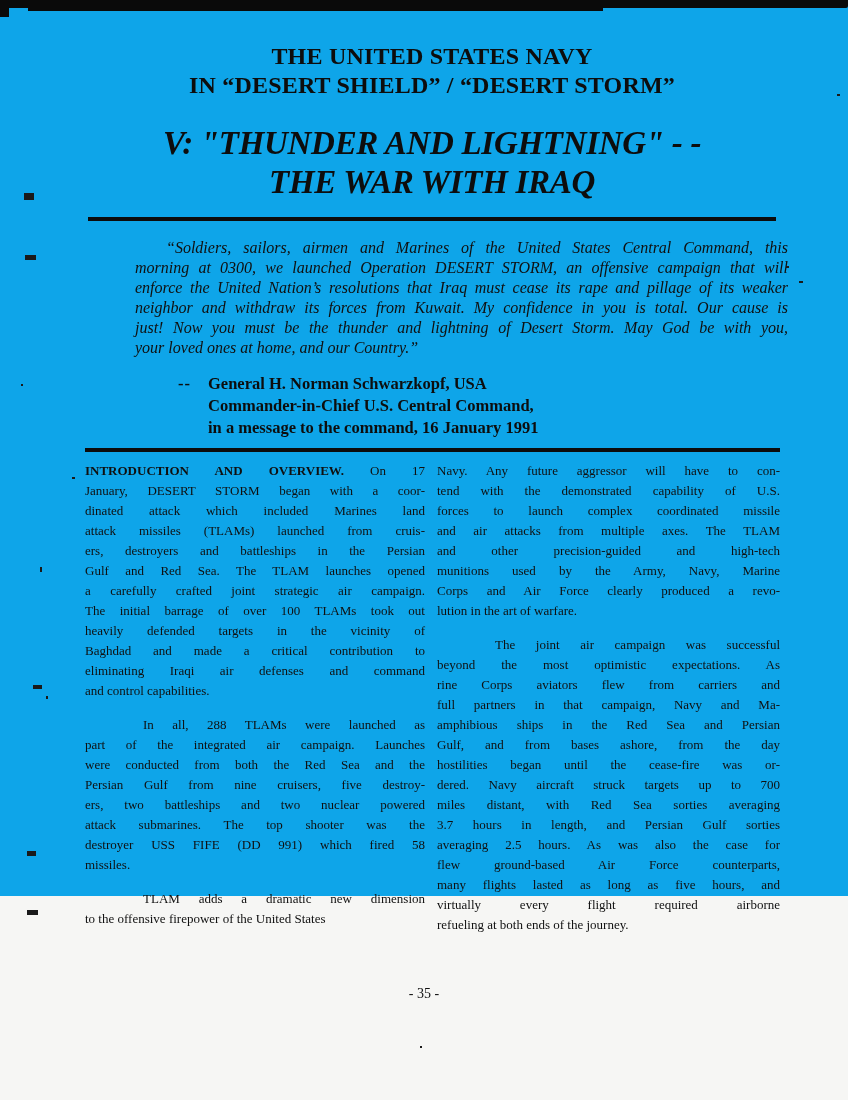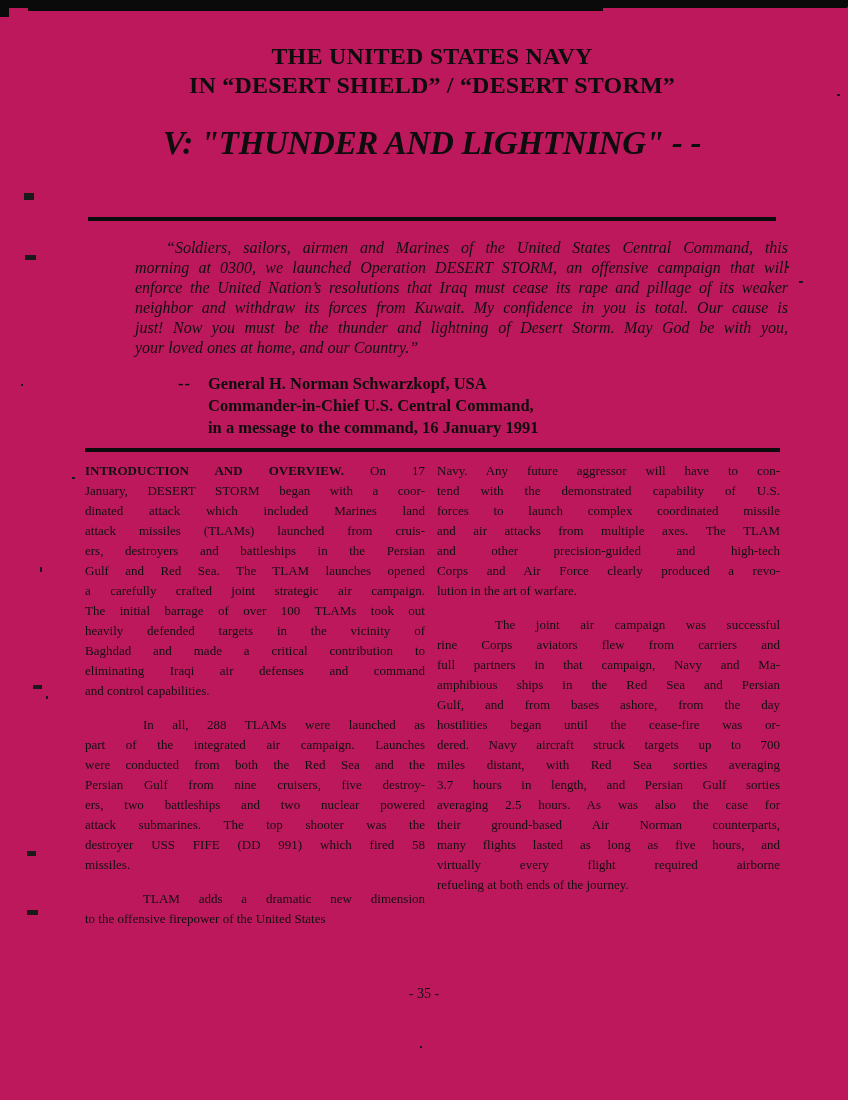--- a/index.html
+++ b/index.html
@@ -5,22 +5,22 @@
   html, body { margin: 0; padding: 0; }
   body {
     width: 848px; height: 1100px;
     background: #f6f6f4;
     font-family: "Liberation Serif", serif;
     color: #111;
     overflow: hidden;
   }
   .page {
     position: relative;
-    width: 848px; height: 1100px;
-    background: #be185d;
+    width: 848px; height: 896px;
+    background: #0ea5e9;
   }
   
   .topbar {
     position: absolute; left: 0; top: 0;
     width: 848px; height: 8px;
     background: #0a0a0a;
     border-radius: 0 0 2px 2px;
   }
   .topbar-sub {
     position: absolute; left: 28px; top: 8px;
@@ -105,20 +105,21 @@
   <div class="topbar-sub"></div>
   <div class="topbar-corner"></div>
 
   <div class="doc-title">
     <div>THE UNITED STATES NAVY</div>
     <div>IN “DESERT SHIELD” / “DESERT STORM”</div>
   </div>
 
   <div class="chapter-title">
     <div>V: "THUNDER AND LIGHTNING" - -</div>
+    <div>THE WAR WITH IRAQ</div>
   </div>
 
   <div class="rule rule1"></div>
 
   <div class="quote">
       <div class="para">
         <div class="tline first-indent">“Soldiers, sailors, airmen and Marines of the United States Central Command, this</div>
         <div class="tline">morning at 0300, we launched Operation DESERT STORM, an offensive campaign that will</div>
         <div class="tline">enforce the United Nation’s resolutions that Iraq must cease its rape and pillage of its weaker</div>
         <div class="tline">neighbor and withdraw its forces from Kuwait. My confidence in you is total. Our cause is</div>
@@ -169,35 +170,37 @@
           <div class="tline last">to the offensive firepower of the United States</div>
         </div>
       </div>
     <div class="col col-right">
         <div class="para">
           <div class="tline">Navy. Any future aggressor will have to con-</div>
           <div class="tline">tend with the demonstrated capability of U.S.</div>
           <div class="tline">forces to launch complex coordinated missile</div>
           <div class="tline">and air attacks from multiple axes. The TLAM</div>
           <div class="tline">and other precision-guided and high-tech</div>
+          <div class="tline">munitions used by the Army, Navy, Marine</div>
           <div class="tline">Corps and Air Force clearly produced a revo-</div>
           <div class="tline last">lution in the art of warfare.</div>
         </div>
         <div class="para">
           <div class="tline first-indent">The joint air campaign was successful</div>
+          <div class="tline">beyond the most optimistic expectations. As</div>
           <div class="tline">rine Corps aviators flew from carriers and</div>
           <div class="tline">full partners in that campaign, Navy and Ma-</div>
           <div class="tline">amphibious ships in the Red Sea and Persian</div>
           <div class="tline">Gulf, and from bases ashore, from the day</div>
           <div class="tline">hostilities began until the cease-fire was or-</div>
           <div class="tline">dered. Navy aircraft struck targets up to 700</div>
           <div class="tline">miles distant, with Red Sea sorties averaging</div>
           <div class="tline">3.7 hours in length, and Persian Gulf sorties</div>
           <div class="tline">averaging 2.5 hours. As was also the case for</div>
-          <div class="tline">their ground-based Air Norman counterparts,</div>
+          <div class="tline">flew ground-based Air Force counterparts,</div>
           <div class="tline">many flights lasted as long as five hours, and</div>
           <div class="tline">virtually every flight required airborne</div>
           <div class="tline last">refueling at both ends of the journey.</div>
         </div>
       </div>
   </div>
 
   <div class="footer">- 35 -</div>
 
   <div class="speck" style="left:24px;top:193px;width:10px;height:7px;"></div>

